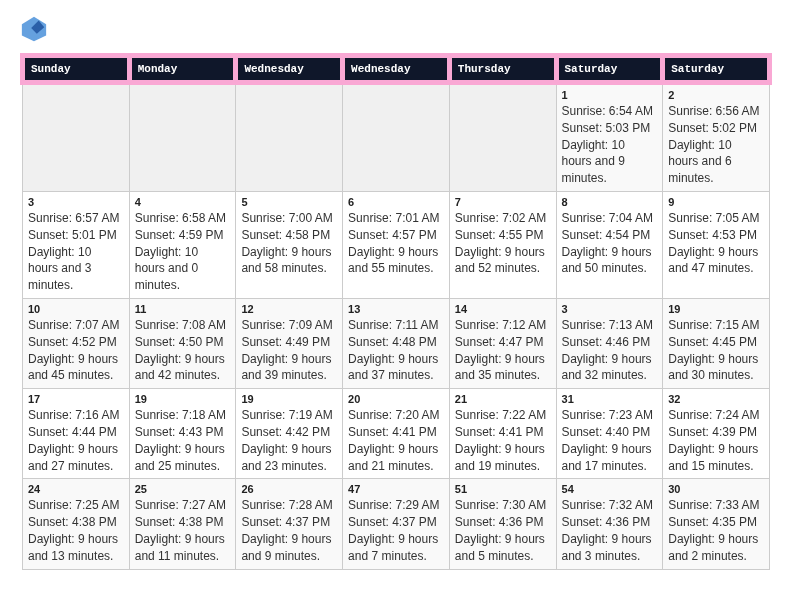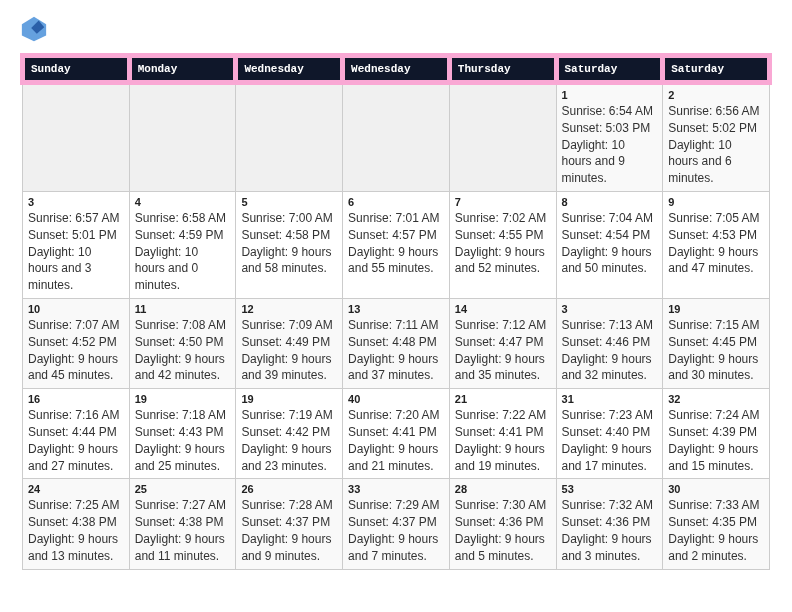--- a/index.html
+++ b/index.html
@@ -200,33 +200,33 @@
             <div class="day-num">3</div>
             <div class="day-info">Sunrise: 7:13 AM<br>Sunset: 4:46 PM<br>Daylight: 9 hours and 32 minutes.</div>
           </td>
           <td>
             <div class="day-num">19</div>
             <div class="day-info">Sunrise: 7:15 AM<br>Sunset: 4:45 PM<br>Daylight: 9 hours and 30 minutes.</div>
           </td>
         </tr>
         <tr>
           <td>
-            <div class="day-num">16</div>
+            <div class="day-num">17</div>
             <div class="day-info">Sunrise: 7:16 AM<br>Sunset: 4:44 PM<br>Daylight: 9 hours and 27 minutes.</div>
           </td>
           <td>
             <div class="day-num">19</div>
             <div class="day-info">Sunrise: 7:18 AM<br>Sunset: 4:43 PM<br>Daylight: 9 hours and 25 minutes.</div>
           </td>
           <td>
             <div class="day-num">19</div>
             <div class="day-info">Sunrise: 7:19 AM<br>Sunset: 4:42 PM<br>Daylight: 9 hours and 23 minutes.</div>
           </td>
           <td>
-            <div class="day-num">40</div>
+            <div class="day-num">20</div>
             <div class="day-info">Sunrise: 7:20 AM<br>Sunset: 4:41 PM<br>Daylight: 9 hours and 21 minutes.</div>
           </td>
           <td>
             <div class="day-num">21</div>
             <div class="day-info">Sunrise: 7:22 AM<br>Sunset: 4:41 PM<br>Daylight: 9 hours and 19 minutes.</div>
           </td>
           <td>
             <div class="day-num">31</div>
             <div class="day-info">Sunrise: 7:23 AM<br>Sunset: 4:40 PM<br>Daylight: 9 hours and 17 minutes.</div>
           </td>
@@ -242,29 +242,29 @@
           </td>
           <td>
             <div class="day-num">25</div>
             <div class="day-info">Sunrise: 7:27 AM<br>Sunset: 4:38 PM<br>Daylight: 9 hours and 11 minutes.</div>
           </td>
           <td>
             <div class="day-num">26</div>
             <div class="day-info">Sunrise: 7:28 AM<br>Sunset: 4:37 PM<br>Daylight: 9 hours and 9 minutes.</div>
           </td>
           <td>
-            <div class="day-num">33</div>
+            <div class="day-num">47</div>
             <div class="day-info">Sunrise: 7:29 AM<br>Sunset: 4:37 PM<br>Daylight: 9 hours and 7 minutes.</div>
           </td>
           <td>
-            <div class="day-num">28</div>
+            <div class="day-num">51</div>
             <div class="day-info">Sunrise: 7:30 AM<br>Sunset: 4:36 PM<br>Daylight: 9 hours and 5 minutes.</div>
           </td>
           <td>
-            <div class="day-num">53</div>
+            <div class="day-num">54</div>
             <div class="day-info">Sunrise: 7:32 AM<br>Sunset: 4:36 PM<br>Daylight: 9 hours and 3 minutes.</div>
           </td>
           <td>
             <div class="day-num">30</div>
             <div class="day-info">Sunrise: 7:33 AM<br>Sunset: 4:35 PM<br>Daylight: 9 hours and 2 minutes.</div>
           </td>
         </tr>
       </tbody>
   </table>
 </div>

